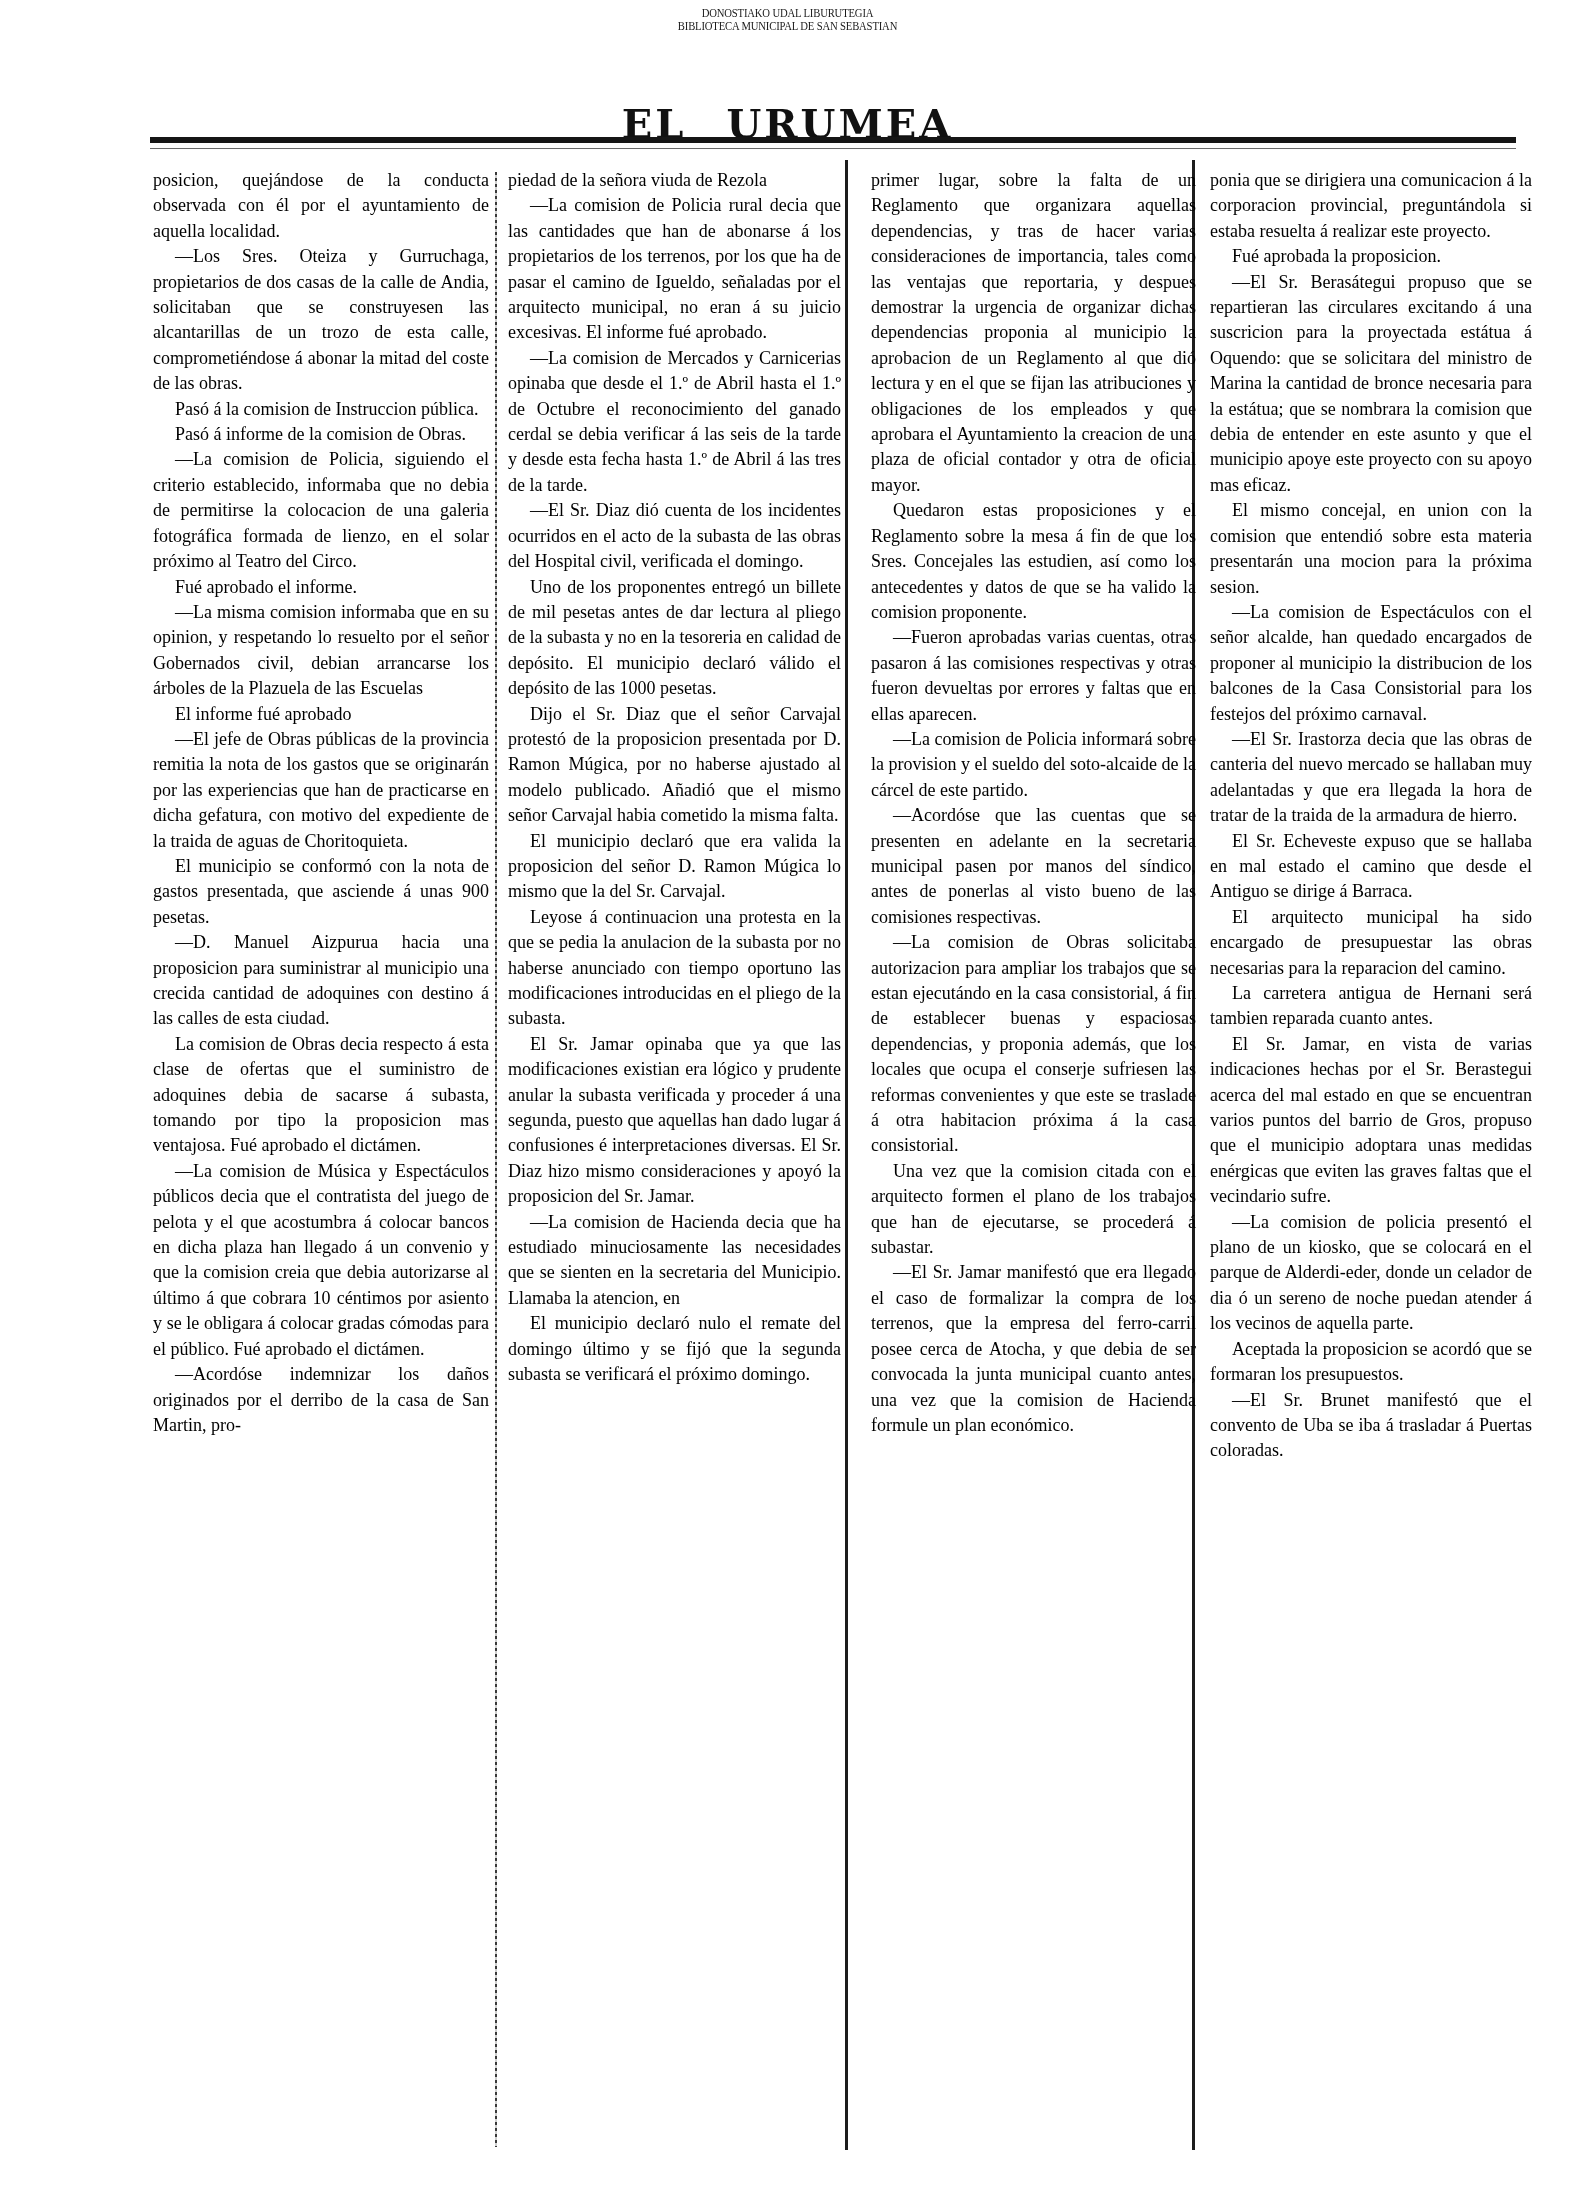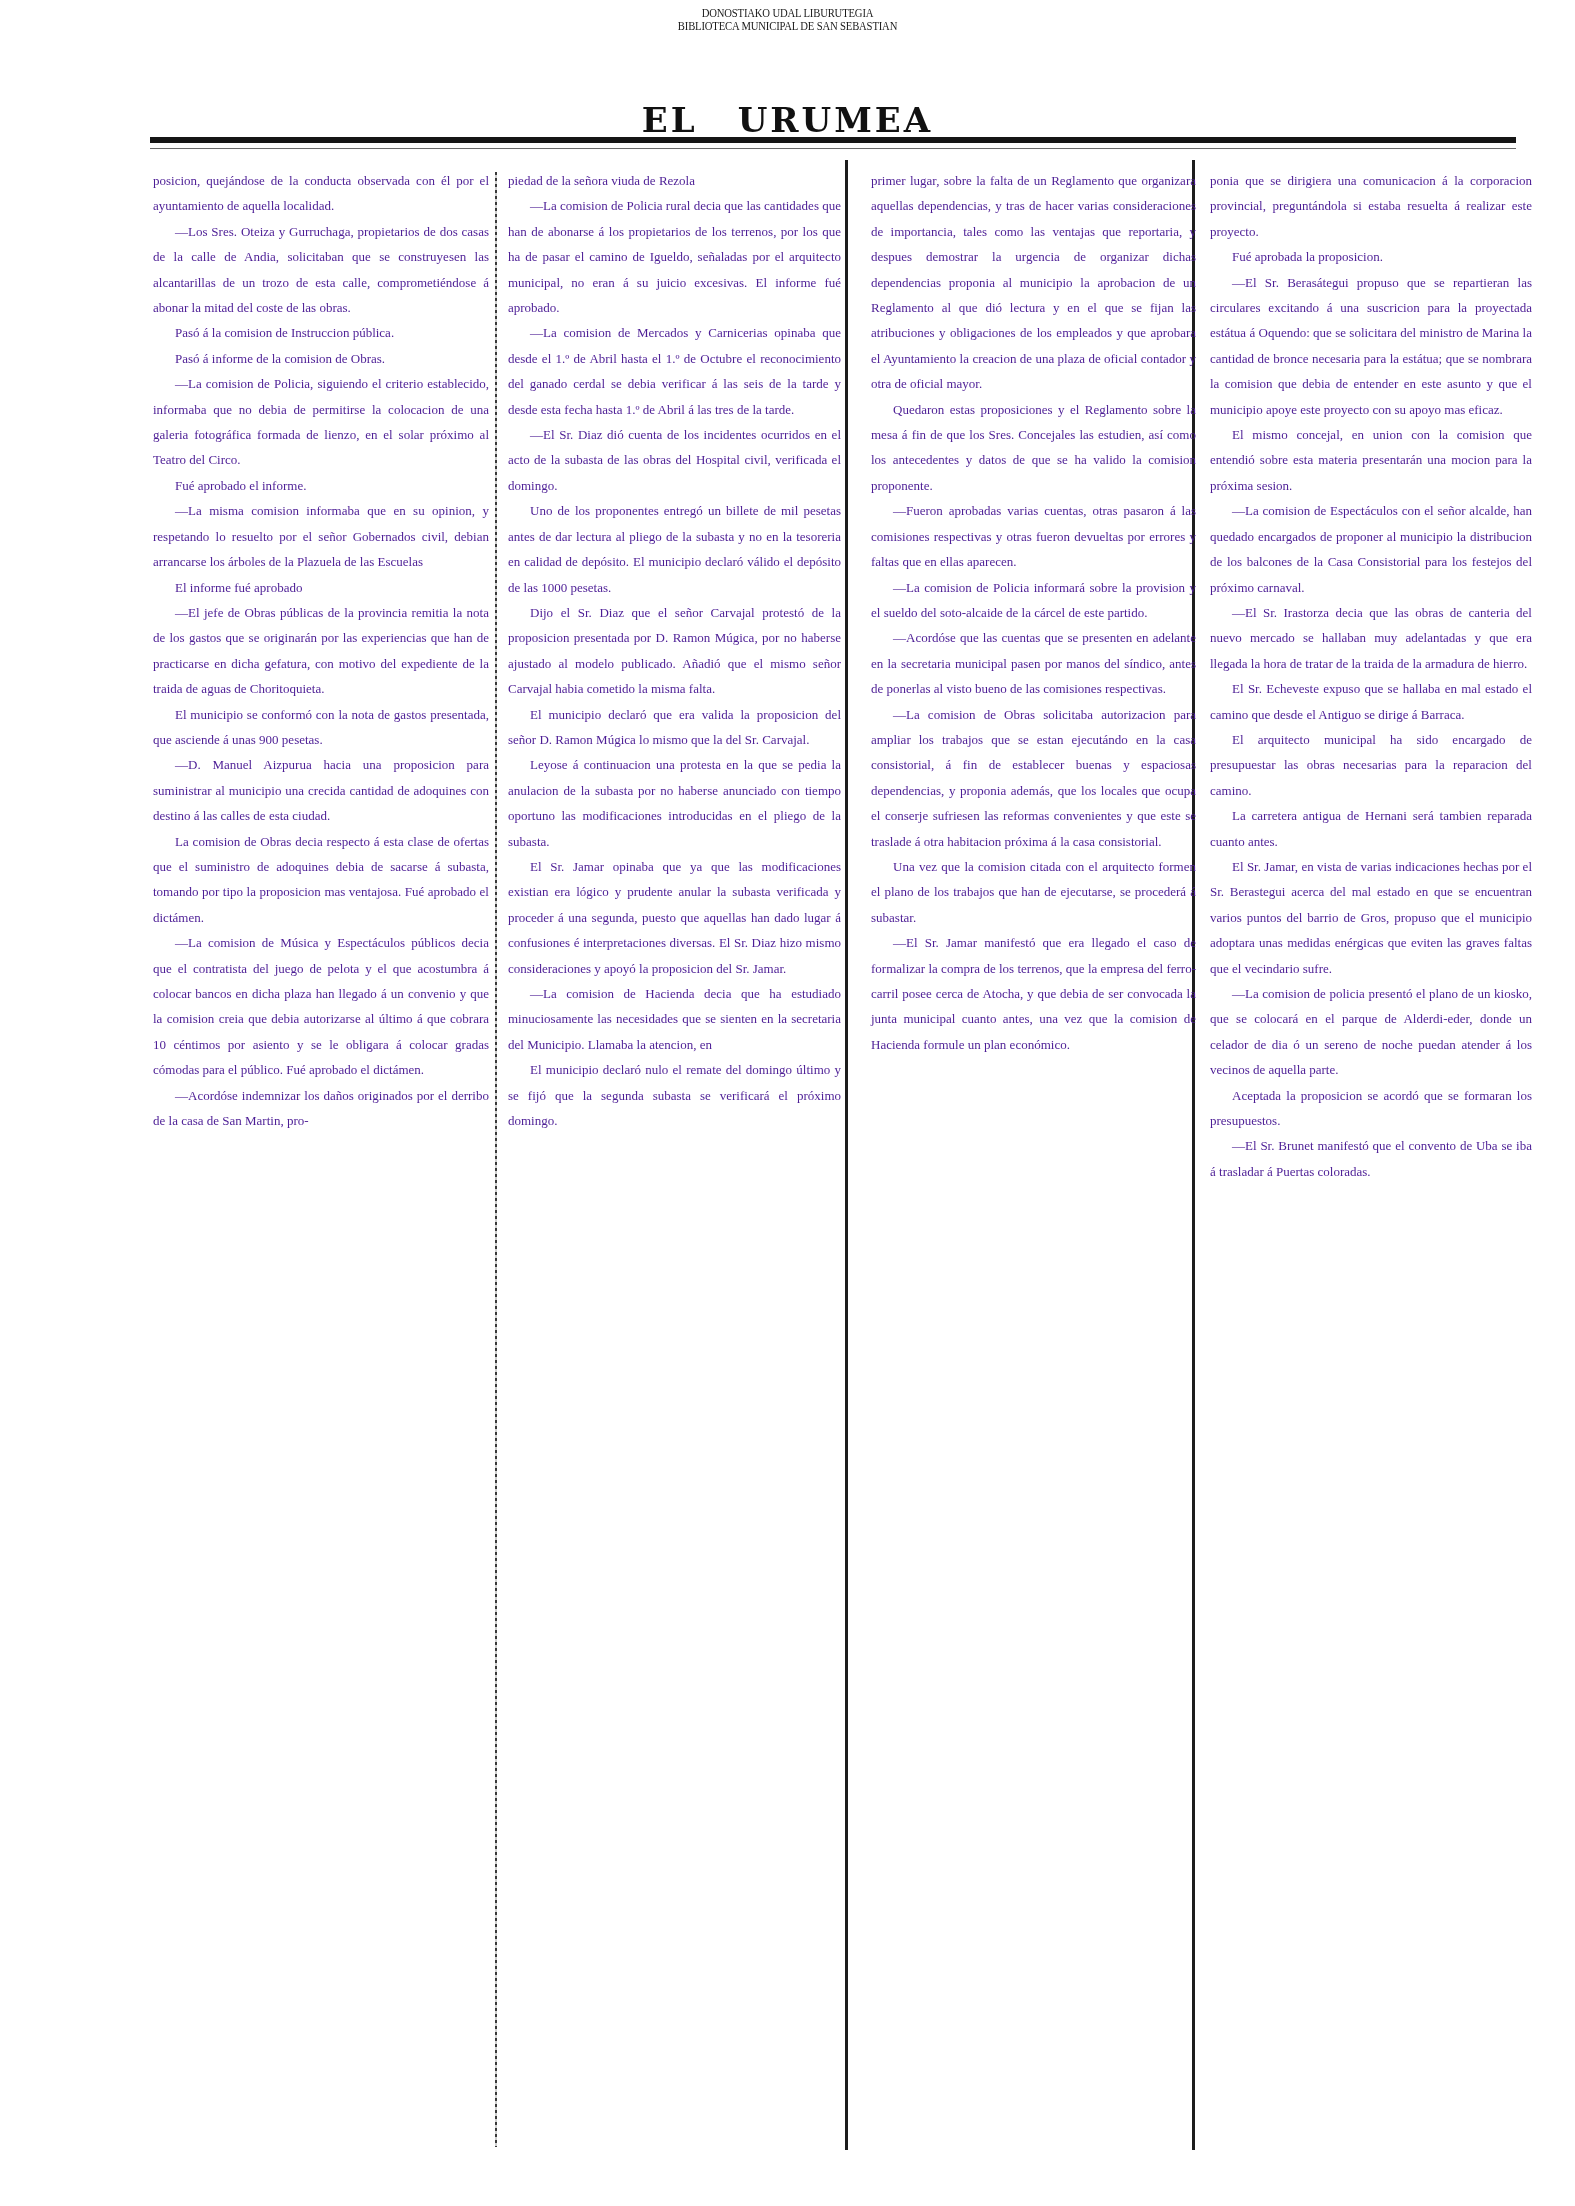--- a/index.html
+++ b/index.html
@@ -4,31 +4,31 @@
 <style>
   html, body { margin: 0; padding: 0; background: #ffffff; }
   body { width: 1575px; height: 2206px; position: relative; overflow: hidden; color: #141414; }
   .archive {
     position: absolute; top: 6px; left: 0; width: 1575px; text-align: center;
     font-family: "Liberation Serif", serif; font-size: 13px; line-height: 13px;
     letter-spacing: -0.2px; color: #1a1a1a; transform: scaleX(0.82);
   }
   .masthead {
     position: absolute; top: 100px; left: 0; width: 1575px; text-align: center;
-    font-family: "DejaVu Serif", serif; font-weight: bold; font-size: 34px;
+    font-family: "DejaVu Serif", serif; font-weight: bold; font-size: 40px;
     letter-spacing: 3px; color: #111;
   }
   .masthead span { display: inline-block; }
   .masthead .gap { width: 40px; }
   .rule-thick { position: absolute; left: 150px; width: 1366px; top: 137px; height: 6px; background: #161616; }
   .rule-thin { position: absolute; left: 150px; width: 1366px; top: 148px; height: 1px; background: #6a6a6a; }
   .col {
     position: absolute; top: 168px;
-    font-family: "Liberation Serif", serif; font-size: 13px; line-height: 25.4px;
-    text-align: justify; color: #4c1d95;
+    font-family: "Liberation Serif", serif; font-size: 18px; line-height: 25.4px;
+    text-align: justify; color: #000000;
   }
   .col p { margin: 0; text-indent: 22px; }
   .col p.cont { text-indent: 0; }
   .c1 { left: 153px; width: 336px; }
   .c2 { left: 508px; width: 333px; }
   .c3 { left: 860px; width: 325px; margin-left: 11px; }
   .c4 { left: 1210px; width: 322px; }
   .divider { position: absolute; width: 3px; background: #1c1c1c; }
   .d1 { left: 495px; top: 172px; height: 1975px; background: repeating-linear-gradient(#3a3a3a 0 3px, #cfcfcf 3px 6px); width: 2px; }
   .d2 { left: 845px; top: 160px; height: 1990px; }

